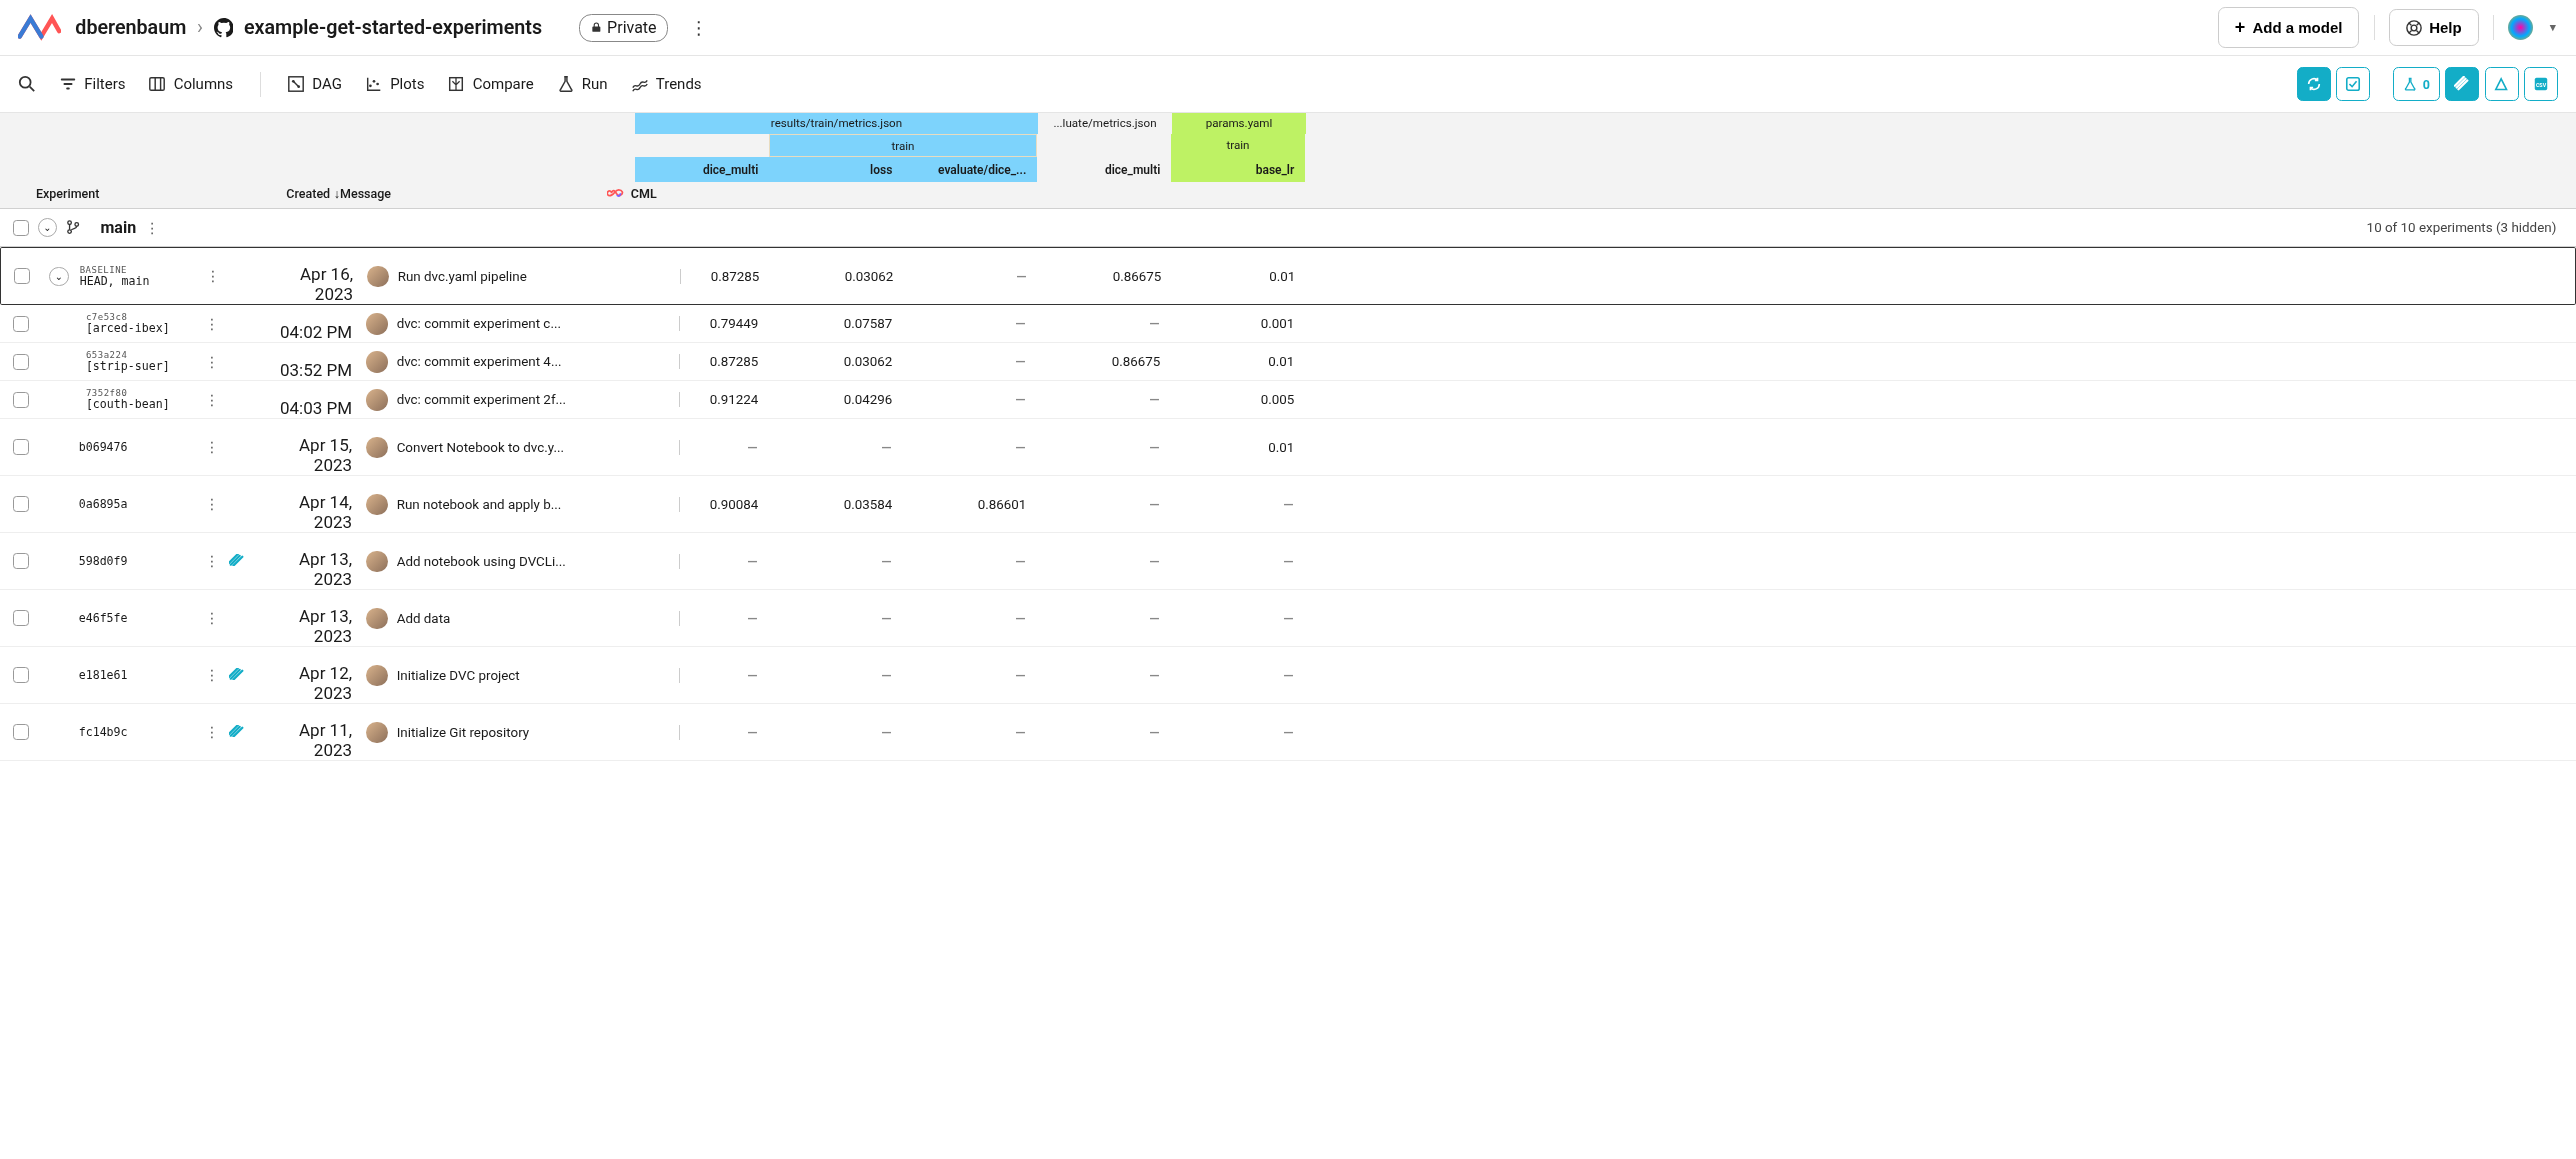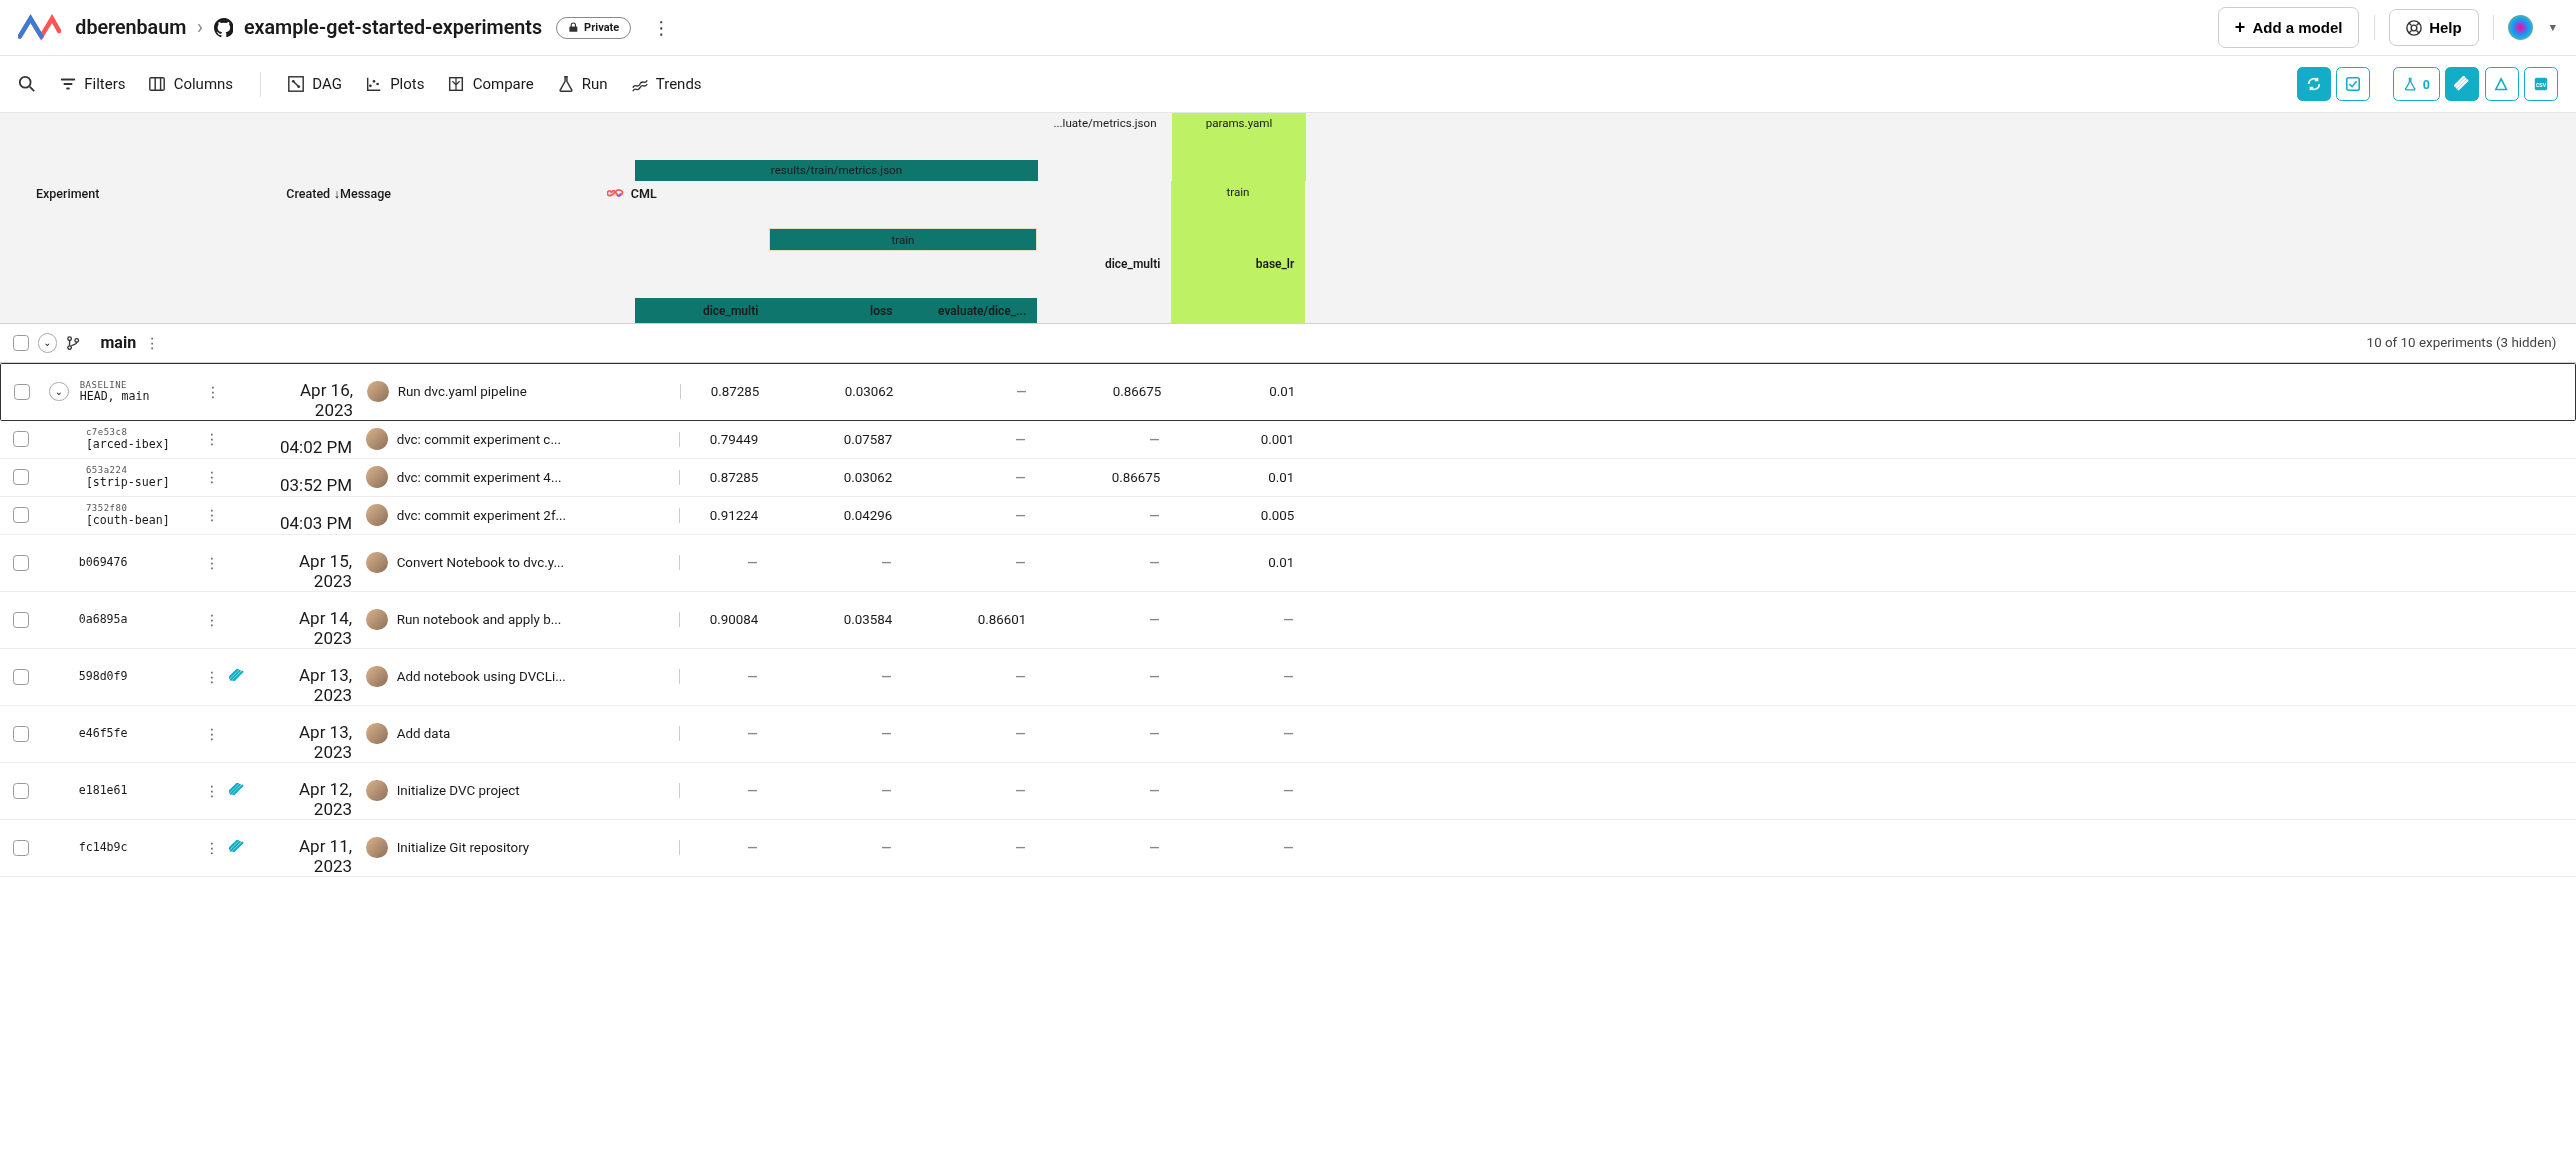--- a/index.html
+++ b/index.html
@@ -4,21 +4,21 @@
 <style>
 * { box-sizing: border-box; margin: 0; padding: 0; }
 body { font-family: -apple-system, BlinkMacSystemFont, "Segoe UI", Roboto, sans-serif; font-size: 12.5px; color: #1a1a1a; background: #fff; }
 
 
 .topbar { display: flex; align-items: center; padding: 7.2px 18px; border-bottom: 0.9px solid #e5e5e5; gap: 14.3px; }
 .logo { width: 43px; height: 29px; }
 .breadcrumb { display: flex; align-items: center; gap: 10.7px; font-size: 19.7px; font-weight: 600; }
 .breadcrumb-sep { color: #888; font-weight: 400; }
 .gh-icon { width: 19.7px; height: 19.7px; }
-.badge-private { border: 1.3px solid #888; border-radius: 12.5px; padding: 3.6px 10.7px; font-size: 11px; font-weight: 700; display: inline-flex; align-items: center; gap: 5.4px; }
+.badge-private { border: 1.3px solid #888; border-radius: 12.5px; padding: 3.6px 10.7px; font-size: 16px; font-weight: 400; display: inline-flex; align-items: center; gap: 5.4px; margin-left: 23px; }
 .kebab { font-size: 18px; color: #333; cursor: pointer; padding: 3.6px 7.2px; }
 .topbar-spacer { flex: 1; }
 .btn { border: 1.3px solid #ccc; border-radius: 7.2px; padding: 9px 16px; font-size: 15px; font-weight: 600; background: #fff; cursor: pointer; display: inline-flex; align-items: center; gap: 7.2px; }
 .topbar-divider { width: 0.9px; height: 25px; background: #ddd; }
 .avatar { width: 25px; height: 25px; border-radius: 50%; background: radial-gradient(circle,#f0a,#0af,#fa0); }
 .chevron-down { font-size: 10.7px; color: #666; }
 
 
 .toolbar { display: flex; align-items: center; padding: 10.7px 18px; border-bottom: 0.9px solid #e5e5e5; gap: 23px; }
 .tool { display: inline-flex; align-items: center; gap: 7.2px; font-size: 15px; font-weight: 400; cursor: pointer; }
@@ -30,21 +30,21 @@
 .iconbtn.count { width: auto; padding: 0 9px; gap: 5.4px; color: #13adc7; font-weight: 700; }
 .iconbtn-group { display: flex; gap: 5.4px; }
 
 
 .table-wrap { overflow-x: auto; }
 .thead { display: grid; grid-template-columns: 635px 134px 134px 134px 134px 134px; background: #f3f3f3; font-size: 12.5px; position: relative; }
 .thead-left { display: grid; grid-template-columns: 143px 161px 224px 107px; align-items: end; padding: 7.2px 0 7.2px 36px; height: 95px; }
 .thead-left .hcell { font-weight: 500; }
 .hgroup-top { display: grid; grid-template-columns: 403px 134px 134px; }
 .hgroup-label { text-align: center; padding: 3.6px; font-size: 11.6px; }
-.bg-tan { background: #0f766e; margin-top: 47px; }
+.bg-tan { background: #7dd3fc; }
 .bg-cyan { background: #bef264; }
 .hgroup-mid { display: grid; grid-template-columns: 134px 268px 134px 134px; }
 .hgroup-leaf { display: grid; grid-template-columns: 134px 134px 134px 134px 134px; }
 .mcell { text-align: right; padding: 5.4px 10.7px; font-weight: 600; font-size: 12px; }
 .created-hdr { display: inline-flex; align-items: center; gap: 3.6px; }
 .cml-badge { display: inline-flex; align-items: center; gap: 5.4px; font-weight: 600; justify-self: end; padding-right: 14.3px; }
 .cml-inf { width: 18px; height: 10.7px; }
 
 
 .branch-row { display: flex; align-items: center; padding: 9px 12.5px; border-top: 0.9px solid #d0d0d0; border-bottom: 0.9px solid #d0d0d0; background: #fff; gap: 9px; }

